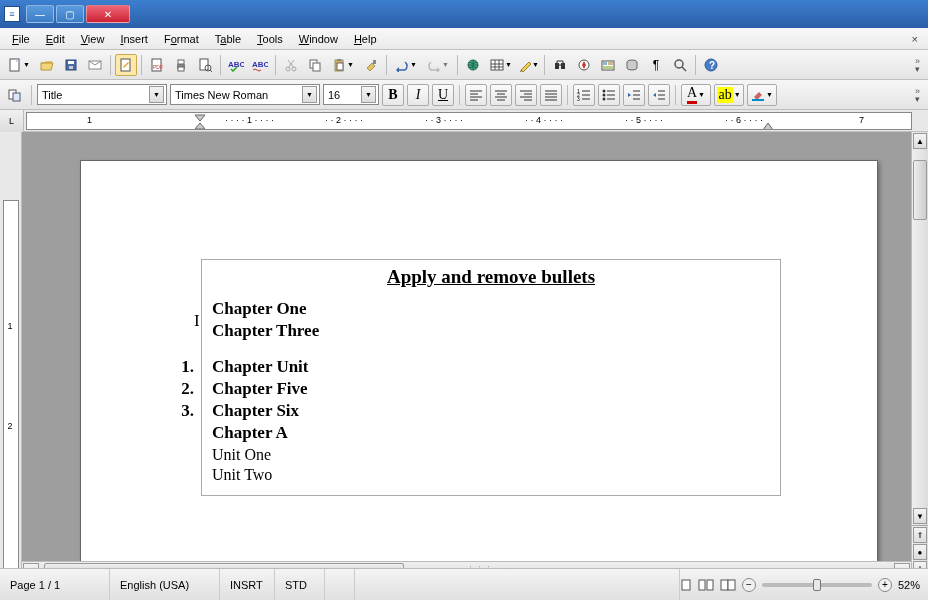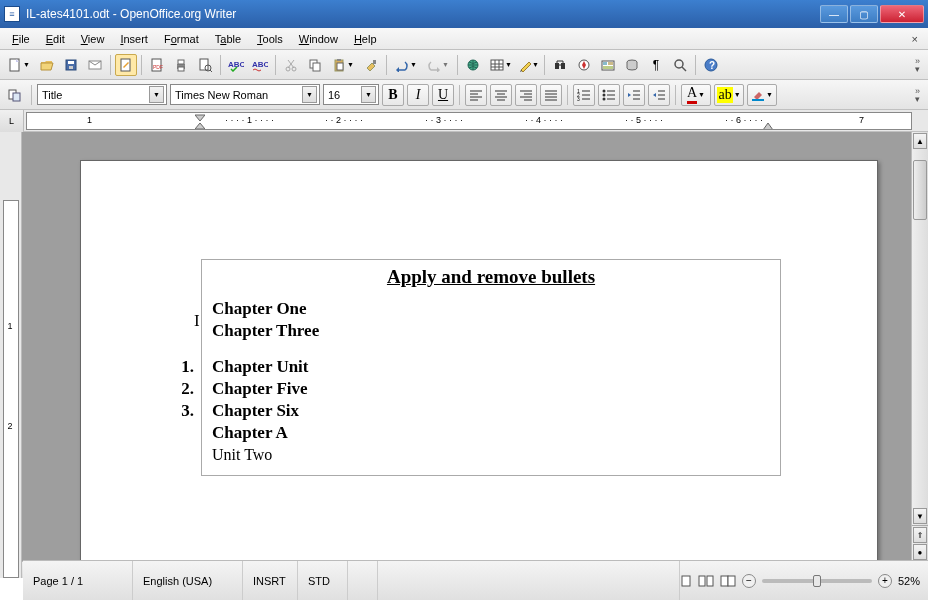--- a/index.html
+++ b/index.html
@@ -61,37 +61,36 @@
 .sb-track { flex:1; position:relative; }
 .sb-thumb { position:absolute; left:1px; right:1px; top:10px; height:60px; background: linear-gradient(90deg,#eee,#ccc); border:1px solid #999; border-radius:2px; }
 .nav-btns { border-top: 1px solid #aaa; }
 
 .hscroll-row { position:absolute; bottom:22px; left:22px; right:17px; height:17px; background: linear-gradient(#eee,#ddd); border-top:1px solid #bbb; display:flex; }
 .hsb-btn { width:16px; background: linear-gradient(#f4f4f4,#ddd); border:1px solid #999; margin:1px; display:flex; align-items:center; justify-content:center; font-size:8px; cursor:pointer; }
 .hsb-track { flex:1; position:relative; }
 .hsb-thumb { position:absolute; top:1px; bottom:1px; left:4px; width:360px; background: linear-gradient(#eee,#ccc); border:1px solid #999; border-radius:2px; }
 .hsb-grip { position:absolute; left:50%; top:3px; font-size:8px; color:#888; letter-spacing:1px; }
 
-.statusbar { position:absolute; bottom:0; left:0; right:0; height:40px; background: linear-gradient(#f4f4f4,#e0e0e0); border-top:1px solid #bbb; display:flex; align-items:center; font-size:11px;margin-left:23px; }
+.statusbar { position:absolute; bottom:0; left:0; right:0; height:32px; background: linear-gradient(#f4f4f4,#e0e0e0); border-top:1px solid #bbb; display:flex; align-items:center; font-size:11px; }
 .status-cell { padding: 0 10px; border-right:1px solid #ccc; height:100%; display:flex; align-items:center; }
 .status-right { margin-left:auto; display:flex; align-items:center; gap:6px; padding-right:8px; }
 .zoom-slider { width:110px; height:4px; background:#bbb; border-radius:2px; position:relative; }
 .zoom-thumb { position:absolute; left:50%; top:-4px; width:8px; height:12px; background:#e8e8e8; border:1px solid #777; border-radius:2px; transform:translateX(-50%); }
 .zoom-center { position:absolute; left:50%; top:-2px; width:1px; height:8px; background:#777; }
 .zoom-btn { width:14px; height:14px; border:1px solid #888; border-radius:7px; background:#f0f0f0; display:flex; align-items:center; justify-content:center; font-size:10px; cursor:pointer; }
 .view-icons svg { display:block; }
 
 svg { pointer-events: none; }
 </style>
 </head>
 <body>
 
 <div class="titlebar">
   <div class="titlebar-icon">≡</div>
-  <div class="titlebar-text">IL-ates4101.odt - OpenOffice.org Writer</div>
   <div class="win-controls">
     <div class="win-btn min">—</div>
     <div class="win-btn max">▢</div>
     <div class="win-btn close">✕</div>
   </div>
 </div>
 
 <div class="menubar">
   <div class="menu-item"><u>F</u><span></span>ile</div>
   <div class="menu-item"><u>E</u>dit</div>
@@ -445,20 +444,21 @@
           </div>
         <div class="chap chap-row">
             <span class="chap-num">2.</span>
             <span>Chapter Five</span>
           </div>
         <div class="chap chap-row">
             <span class="chap-num">3.</span>
             <span>Chapter Six</span>
           </div>
         <div class="chap">Chapter A</div>
+        <div class="unit">Unit One</div>
         <div class="unit">Unit Two</div>
       </div>
     </div>
   </div>
   <div class="vscroll">
     <div class="sb-btn">▲</div>
     <div class="sb-track">
         <div class="sb-thumb"></div>
       </div>
     <div class="sb-btn">▼</div>

